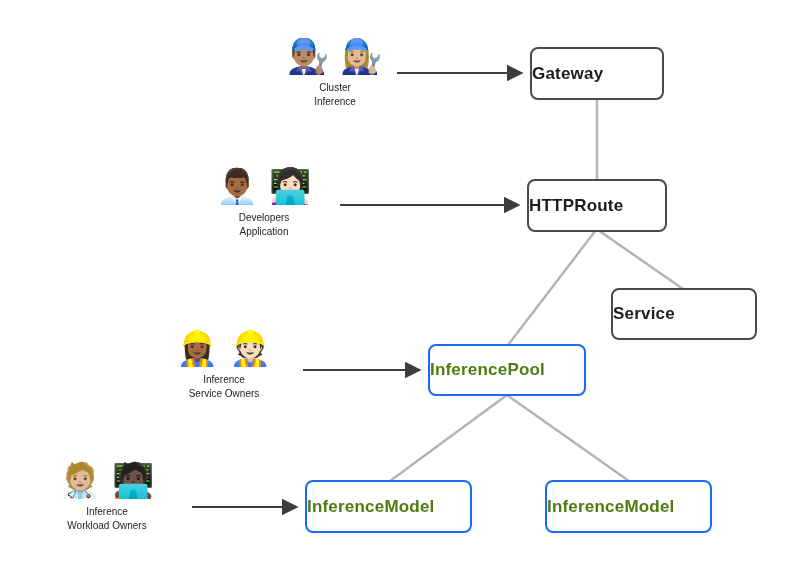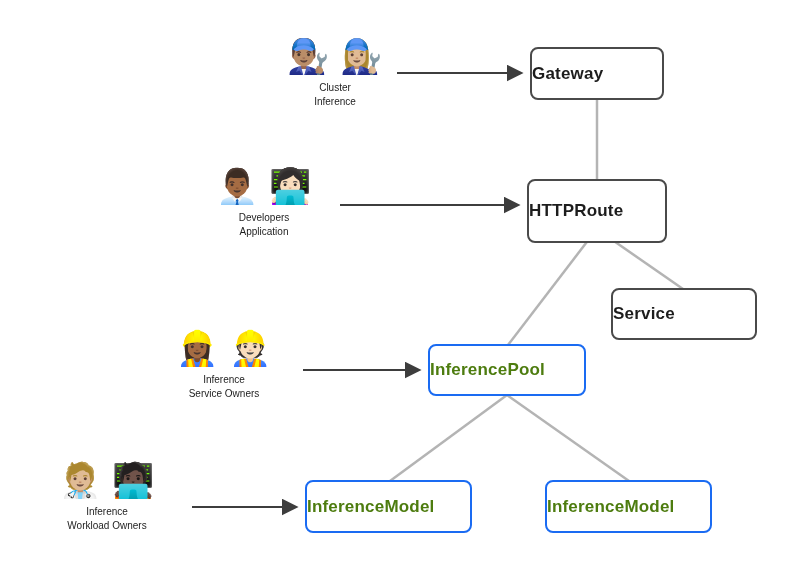--- a/index.html
+++ b/index.html
@@ -49,21 +49,21 @@
       <line x1="340" y1="205" x2="518" y2="205" marker-end="url(#arrowhead)"></line>
       <line x1="303" y1="370" x2="419" y2="370" marker-end="url(#arrowhead)"></line>
       <line x1="192" y1="507" x2="296" y2="507" marker-end="url(#arrowhead)"></line>
     </g>
   </svg>
 
   <div class="node dark" style="left:530px; top:47px; width:134px; height:53px;">
     <span>Gateway</span>
   </div>
 
-  <div class="node dark" style="left:527px; top:179px; width:140px; height:64px;">
+  <div class="node dark" style="left:527px; top:179px; width:140px; height:53px;">
     <span>HTTPRoute</span>
   </div>
 
   <div class="node dark" style="left:611px; top:288px; width:146px; height:52px;">
     <span>Service</span>
   </div>
 
   <div class="node blue" style="left:428px; top:344px; width:158px; height:52px;">
     <span>InferencePool</span>
   </div>

